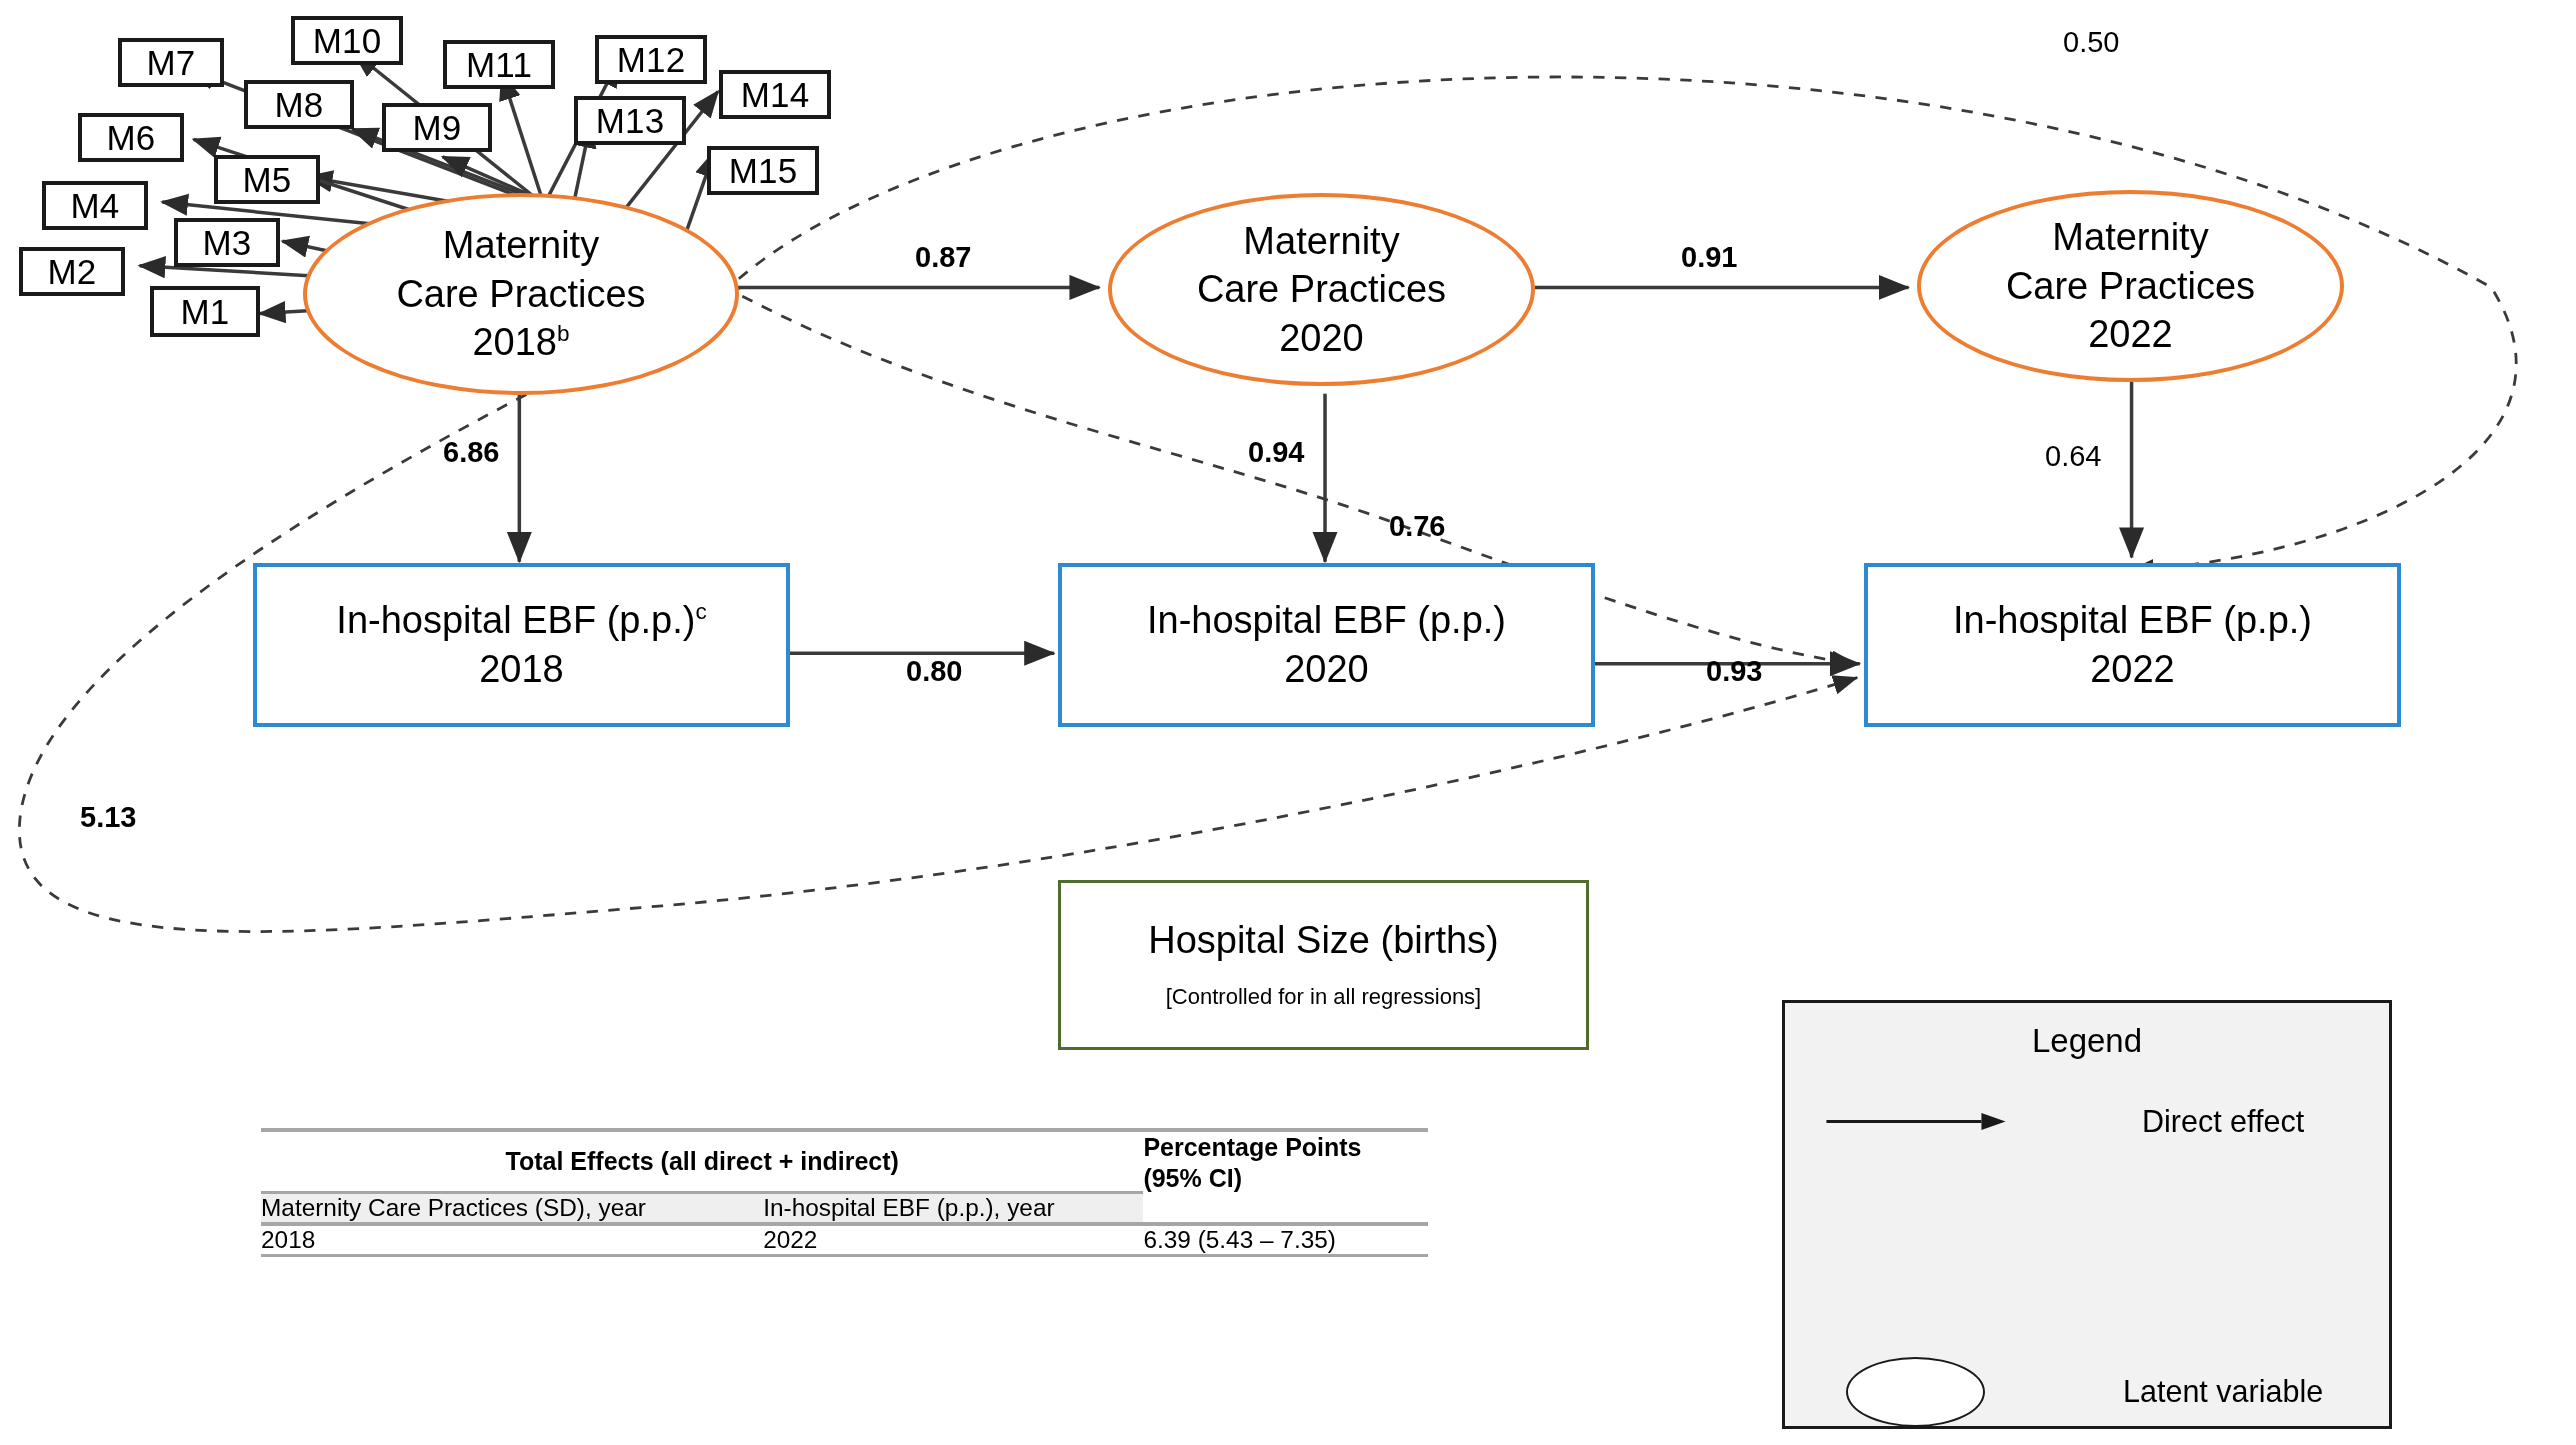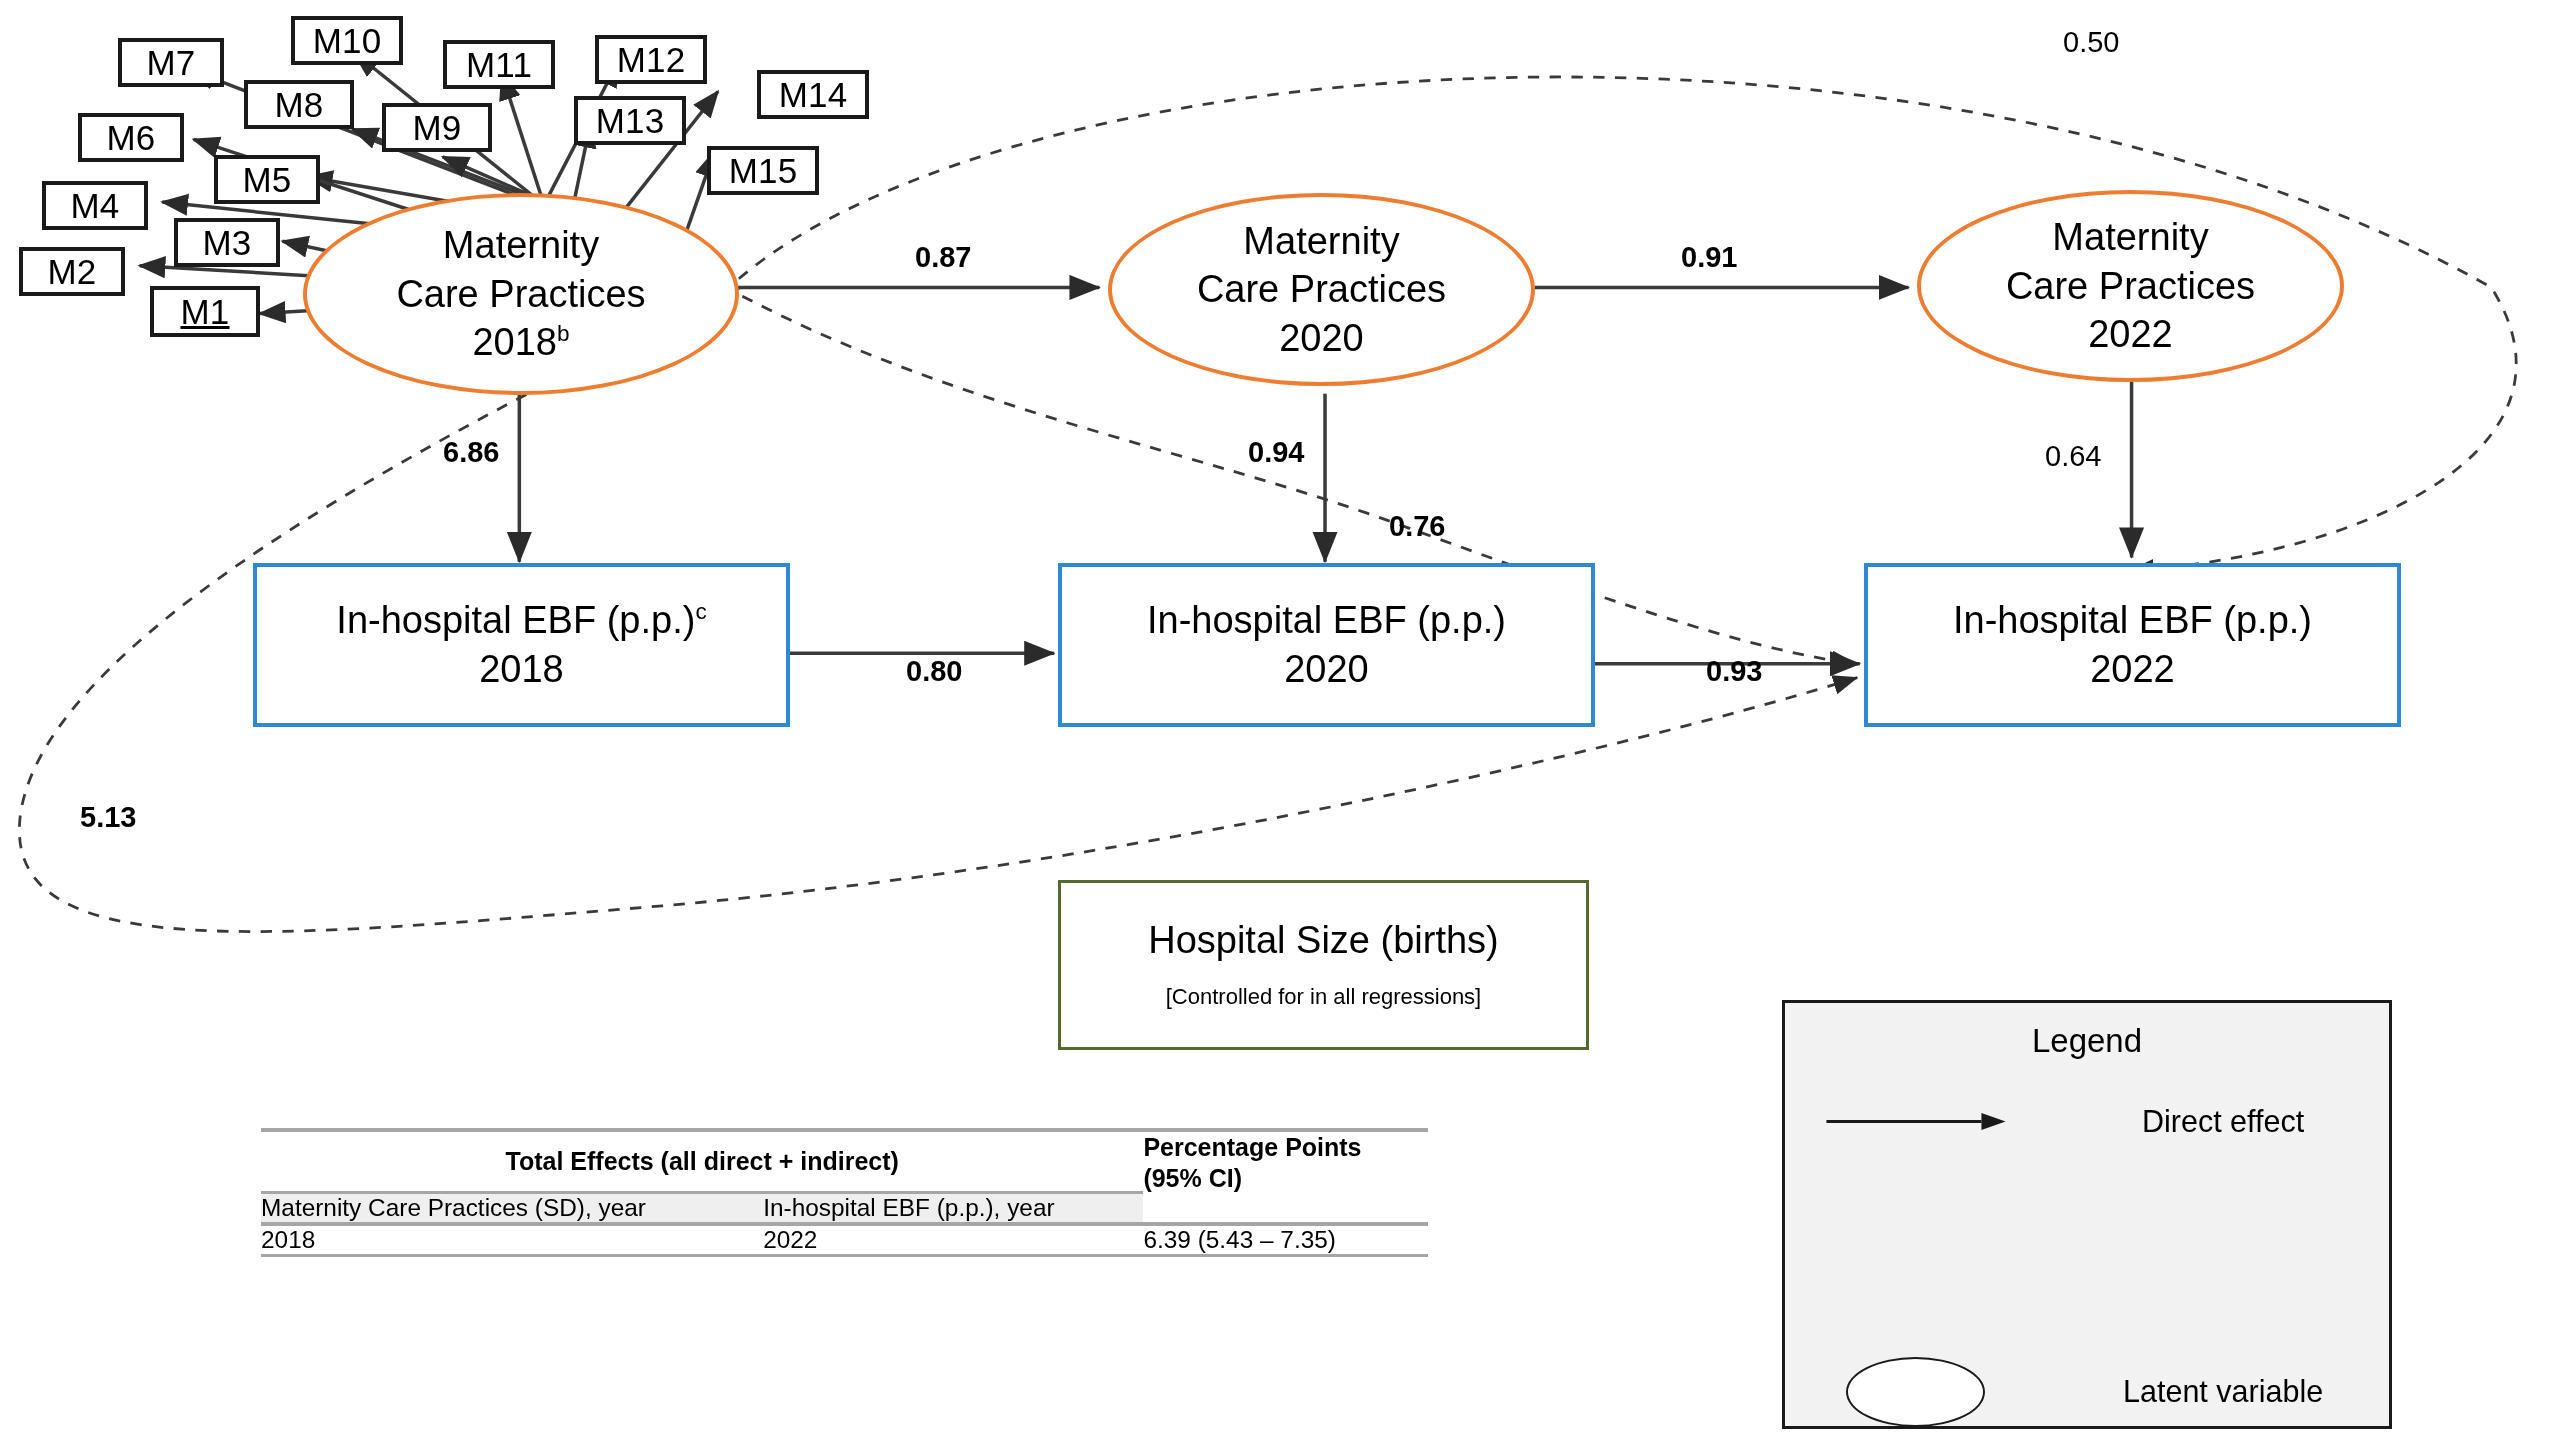--- a/index.html
+++ b/index.html
@@ -257,21 +257,21 @@
     </div>
   <div class="mbox" style="left:595px;  top:35px;  width:112px; height:49px;">
     <span>M12</span>
     </div>
   <div class="mbox" style="left:244px;  top:80px;  width:110px; height:49px;">
     <span>M8</span>
     </div>
   <div class="mbox" style="left:566px;  top:96px; width:112px; height:49px;margin-left:8px;">
     <span>M13</span>
     </div>
-  <div class="mbox" style="left:757px;  top:70px;  width:112px; height:49px;">
+  <div class="mbox" style="left:719px;  top:70px;  width:112px; height:49px;">
     <span>M14</span>
     </div>
   <div class="mbox" style="left:382px;  top:103px; width:110px; height:49px;">
     <span>M9</span>
     </div>
   <div class="mbox" style="left:78px;   top:113px; width:106px; height:49px;">
     <span>M6</span>
     </div>
   <div class="mbox" style="left:707px;  top:146px; width:112px; height:49px;">
     <span>M15</span>
@@ -281,21 +281,21 @@
     </div>
   <div class="mbox" style="left:42px;   top:181px; width:106px; height:49px;">
     <span>M4</span>
     </div>
   <div class="mbox" style="left:174px;  top:218px; width:106px; height:49px;">
     <span>M3</span>
     </div>
   <div class="mbox" style="left:19px;   top:247px; width:106px; height:49px;">
     <span>M2</span>
     </div>
-  <div class="mbox" style="left:150px;  top:286px; width:110px; height:51px;text-decoration:underline;">
+  <div class="mbox" style="left:150px;  top:286px; width:110px; height:51px;">
     <span>M1</span>
     </div>
 
   <div class="latent" style="left:303px; top:193px; width:436px; height:202px;">
     <span>Maternity</span>
     <span>Care Practices</span>
     <span><span>2018</span><span class="sup">b</span></span>
   </div>
 
   <div class="latent" style="left:1108px; top:193px; width:427px; height:193px;">

